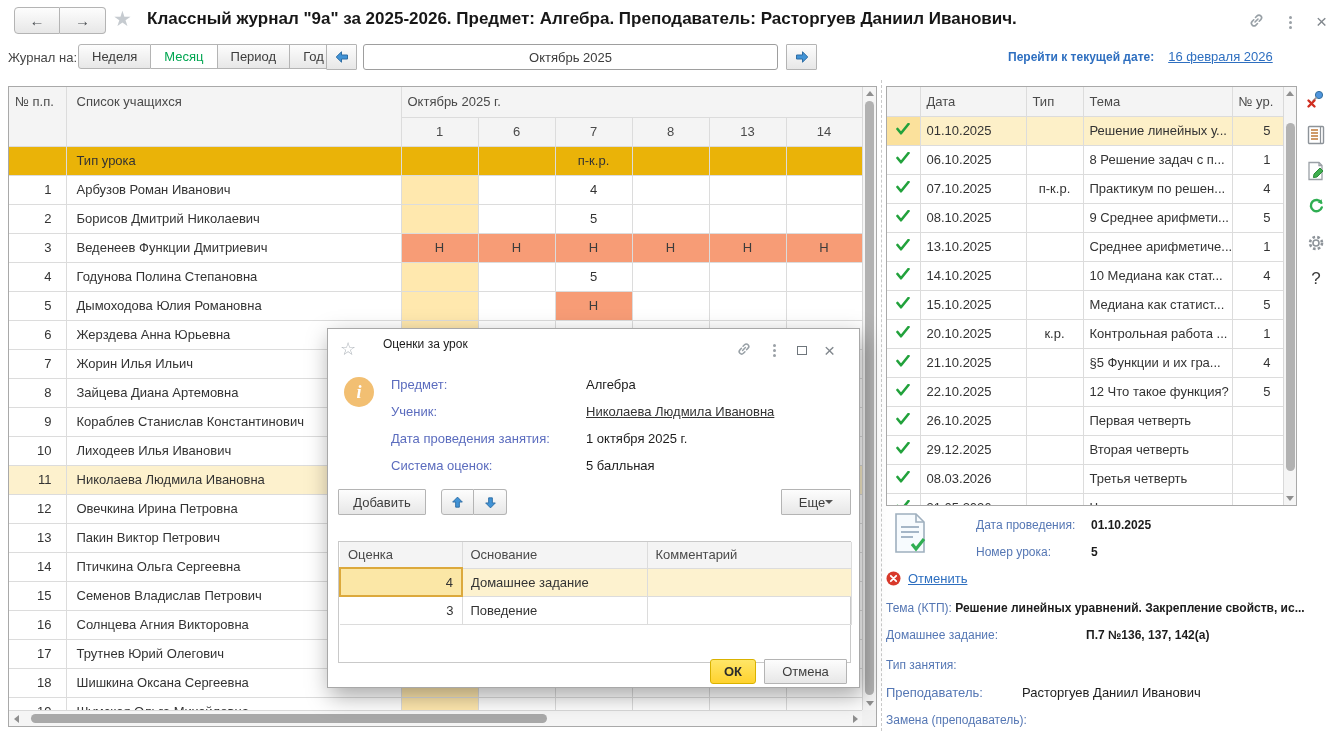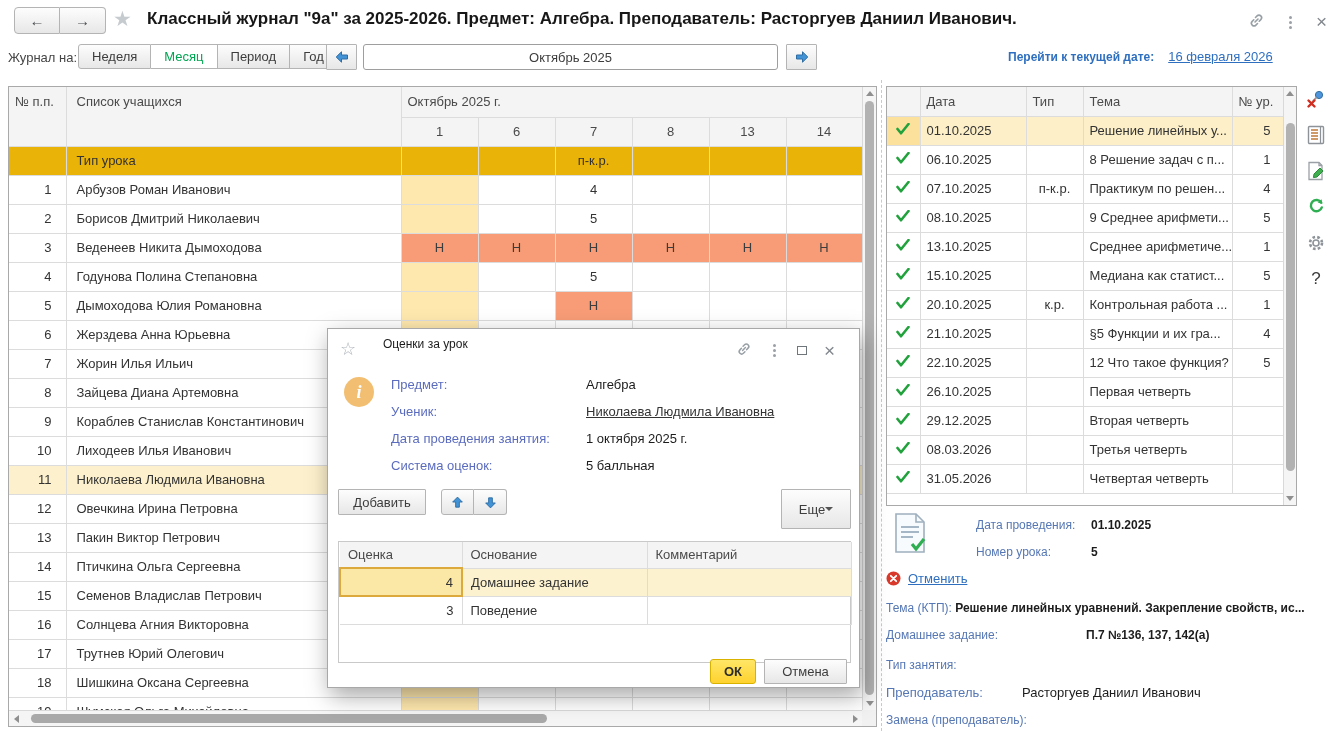--- a/index.html
+++ b/index.html
@@ -111,21 +111,21 @@
 .mfld{position:absolute;left:63px;height:18px}
 .mfld .mlbl{color:#5b6cbe}
 .mfld .mval{position:absolute;left:195px;color:#1c1c1c;white-space:nowrap}
 .mfld .mval.link{text-decoration:underline;color:#333}
 .cmdbar{left:10px;top:160px;width:513px;height:27px}
 .addbtn{width:88px;height:26px}
 .updown{position:absolute;left:103px;top:0;display:flex}
 .updown .btn{width:33px;height:26px;border-radius:0}
 .updown .btn:first-child{border-radius:3px 0 0 3px}
 .updown .btn:last-child{border-radius:0 3px 3px 0;border-left:none}
-.morebtn{position:absolute;right:0;top:0;width:70px;height:40px;}
+.morebtn{position:absolute;right:0;top:0;width:70px;height:26px;}
 .caret{width:0;height:0;border-left:4px solid transparent;border-right:4px solid transparent;border-top:4px solid #555}
 .gtable{left:10px;top:212px;width:513px;height:122px;border:1px solid #c9c9c9}
 table.grades{border-collapse:collapse;table-layout:fixed;width:511px}
 .grades th,.grades td{border-right:1px solid #dcdcdc;border-bottom:1px solid #dcdcdc;height:28px;
                       padding:0 8px;font-weight:normal;text-align:left;white-space:nowrap;overflow:hidden}
 .grades thead th{background:#f4f4f4;color:#4a4a4a;height:26px}
 .grades td.gmark{text-align:right}
 .grades tr.sel td{background:#fdf2cf}
 .grades tr.sel td.gmark{background:#fbe7a6;border:2px solid #dca93c}
 .mfooter{right:12px;top:330px;display:flex;gap:8px}
@@ -242,21 +242,21 @@
               <td class="name">Борисов Дмитрий Николаевич</td>
               <td class="mark datecol"></td>
               <td class="mark"></td>
               <td class="mark">5</td>
               <td class="mark"></td>
               <td class="mark"></td>
               <td class="mark"></td>
             </tr>
             <tr>
               <td class="num">3</td>
-              <td class="name">Веденеев Никита Дымоходова</td>
+              <td class="name">Веденеев Функции Дмитриевич</td>
               <td class="mark datecol absent">Н</td>
               <td class="mark absent">Н</td>
               <td class="mark absent">Н</td>
               <td class="mark absent">Н</td>
               <td class="mark absent">Н</td>
               <td class="mark absent">Н</td>
             </tr>
             <tr>
               <td class="num">4</td>
               <td class="name">Годунова Полина Степановна</td>
@@ -492,20 +492,29 @@
               <td class="lnum">5</td>
             </tr>
             <tr>
               <td class="check"><svg width="14" height="12" viewBox="0 0 14 12">
                   <path d="M1.5 6l3.5 4.3L12.5 1" fill="none" stroke="#22a23c" stroke-width="2.6" stroke-linecap="round" stroke-linejoin="round"></path>
                 </svg></td>
               <td class="ldate">13.10.2025</td>
               <td class="ltype"></td>
               <td class="ltheme">Среднее арифметиче...</td>
               <td class="lnum">1</td>
+            </tr>
+            <tr>
+              <td class="check"><svg width="14" height="12" viewBox="0 0 14 12">
+                  <path d="M1.5 6l3.5 4.3L12.5 1" fill="none" stroke="#22a23c" stroke-width="2.6" stroke-linecap="round" stroke-linejoin="round"></path>
+                </svg></td>
+              <td class="ldate">14.10.2025</td>
+              <td class="ltype"></td>
+              <td class="ltheme">10 Медиана как стат...</td>
+              <td class="lnum">4</td>
             </tr>
             <tr>
               <td class="check"><svg width="14" height="12" viewBox="0 0 14 12">
                   <path d="M1.5 6l3.5 4.3L12.5 1" fill="none" stroke="#22a23c" stroke-width="2.6" stroke-linecap="round" stroke-linejoin="round"></path>
                 </svg></td>
               <td class="ldate">15.10.2025</td>
               <td class="ltype"></td>
               <td class="ltheme">Медиана как статист...</td>
               <td class="lnum">5</td>
             </tr>

